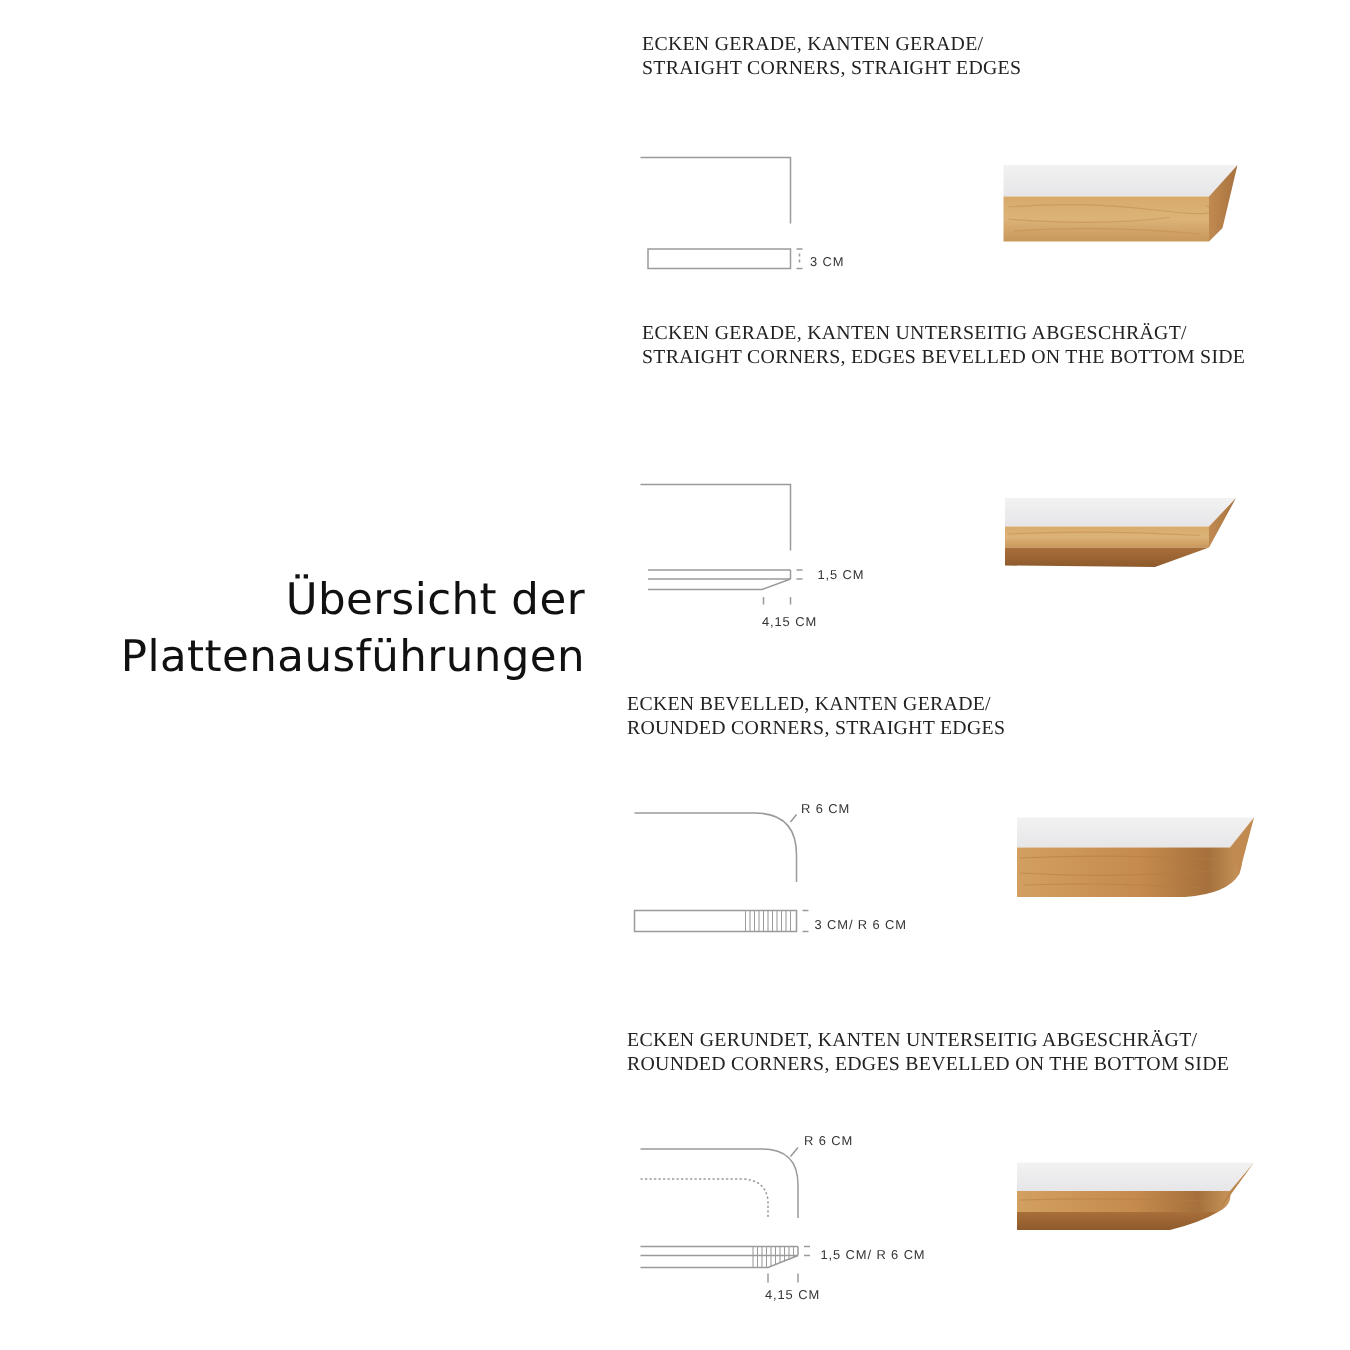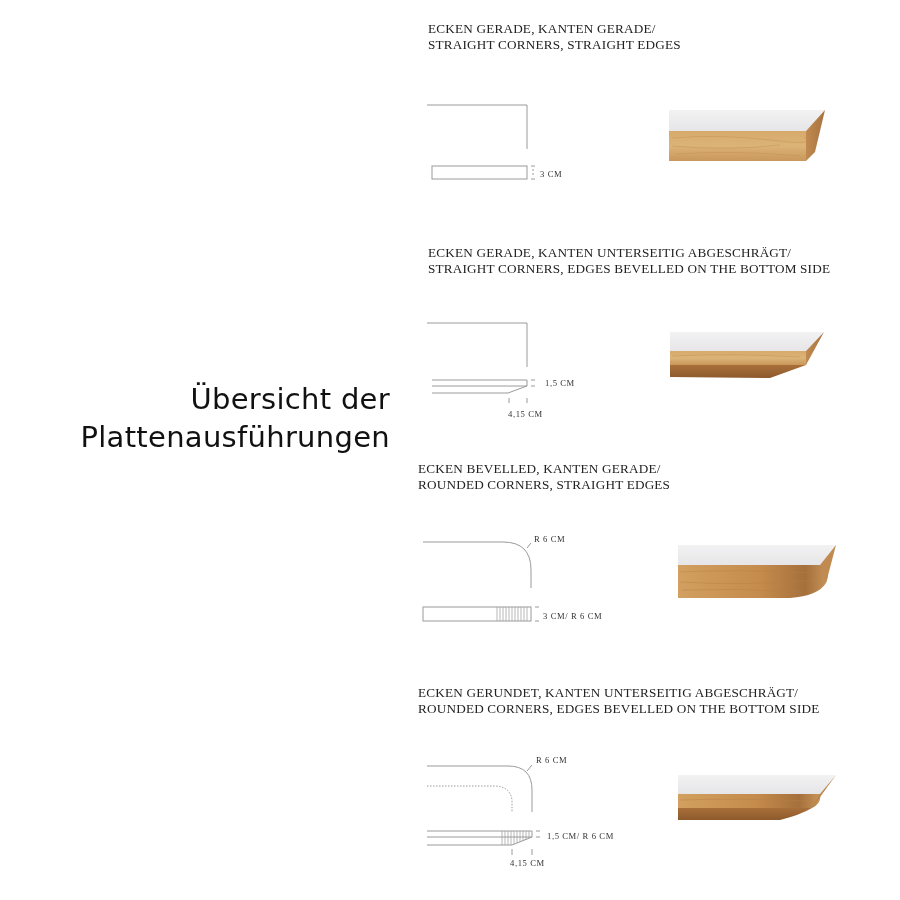--- a/index.html
+++ b/index.html
@@ -9,38 +9,38 @@
     font-family:"DejaVu Sans", sans-serif; font-weight:normal; font-size:29px; line-height:38px;
     color:#111; letter-spacing:0.3px;
   }
   .main-title span { display:block; }
   .sec-title {
     position:absolute; font-family:Liberation Serif, serif; font-size:13.2px; line-height:16px;
     color:#222; letter-spacing:0.2px; white-space:nowrap;
   }
   .sec-title span { display:block; }
   .dim-label {
-    position:absolute; font-family:Liberation Serif, serif; font-size:8.6px; color:#333;
+    position:absolute; font-family:Liberation Sans, sans-serif; font-size:8.6px; color:#333;
     letter-spacing:0.6px; white-space:nowrap;
   }
   svg { position:absolute; left:0; top:0; overflow:visible; }
 </style>
 </head>
 <body>
 
 <div class="main-title">
   <span>Übersicht der</span>
   <span>Plattenausführungen</span>
 </div>
 
 <div class="sec-title" style="left:428px; top:21px;">
   <span>ECKEN GERADE, KANTEN GERADE/</span>
   <span>STRAIGHT CORNERS, STRAIGHT EDGES</span>
 </div>
-<div class="sec-title" style="left:428px; top:245px;">
+<div class="sec-title" style="left:428px; top:214px;">
   <span>ECKEN GERADE, KANTEN UNTERSEITIG ABGESCHRÄGT/</span>
   <span>STRAIGHT CORNERS, EDGES BEVELLED ON THE BOTTOM SIDE</span>
 </div>
 <div class="sec-title" style="left:418px; top:461px;">
   <span>ECKEN BEVELLED, KANTEN GERADE/</span>
   <span>ROUNDED CORNERS, STRAIGHT EDGES</span>
 </div>
 <div class="sec-title" style="left:418px; top:685px;">
   <span>ECKEN GERUNDET, KANTEN UNTERSEITIG ABGESCHRÄGT/</span>
   <span>ROUNDED CORNERS, EDGES BEVELLED ON THE BOTTOM SIDE</span>

